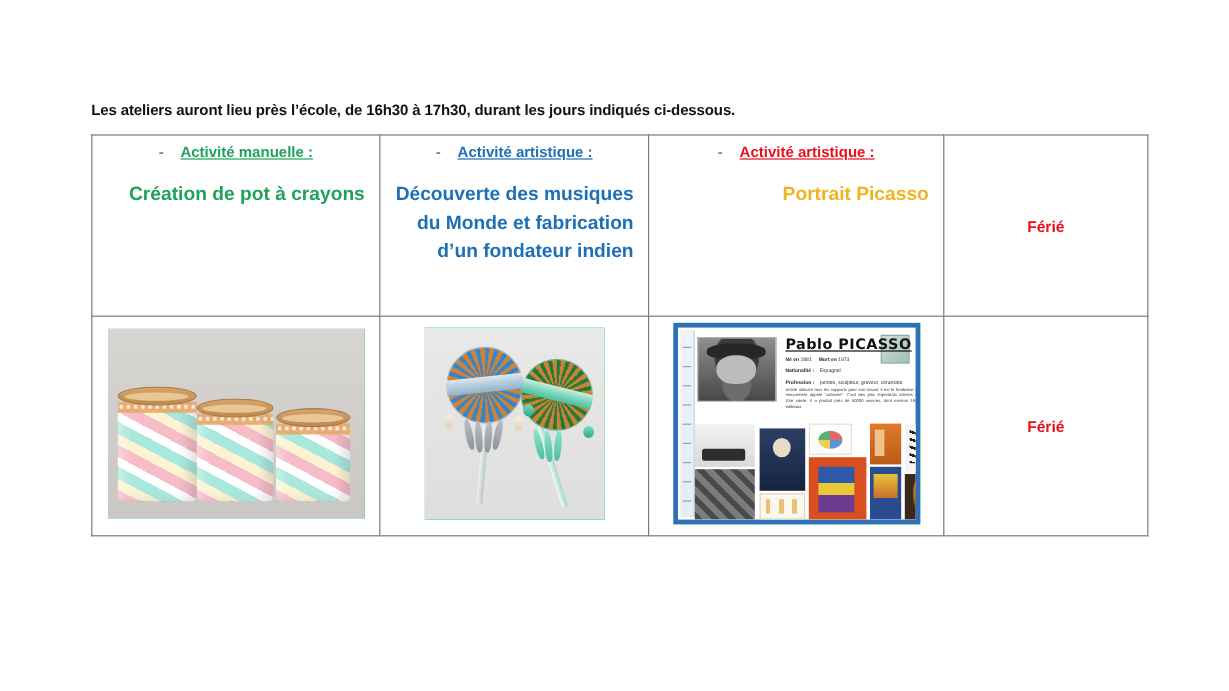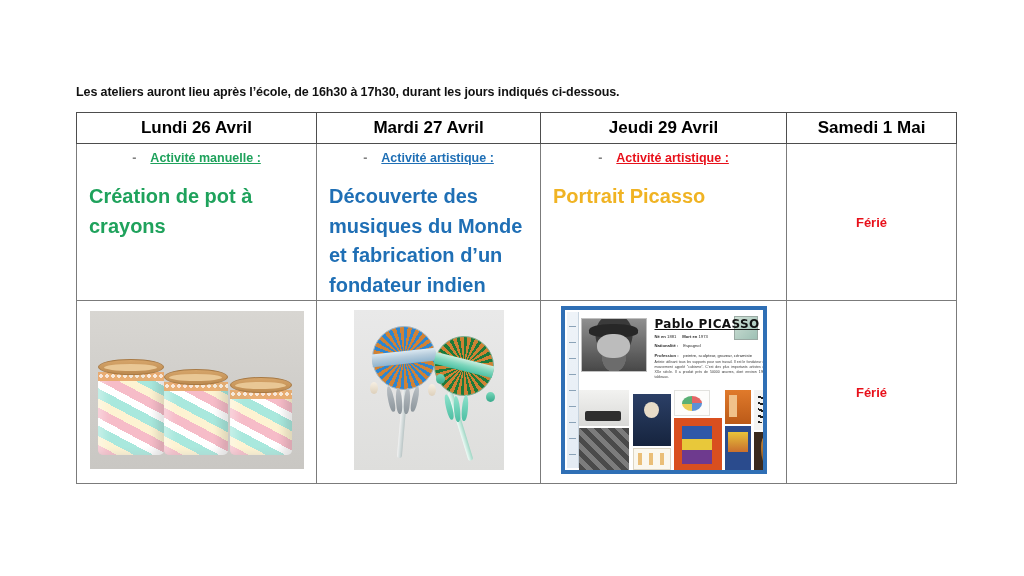--- a/index.html
+++ b/index.html
@@ -65,24 +65,24 @@
   .act-head {
     font-size: 12.5px;
     font-weight: bold;
     text-align: center;
     white-space: nowrap;
   }
   .dash { color: #808080; font-weight: bold; margin-right: 14px; }
   .act-head .lbl { text-decoration: underline; }
   .act-body {
     margin-top: 17px;
-    font-size: 20px;
+    font-size: 16px;
     font-weight: bold;
     line-height: 1.48;
-    text-align: left;
+    text-align: right;
     padding: 0 6px;
   }
   .ferie {
     font-size: 13px;
     font-weight: bold;
     text-align: center;
   }
   .ferie-cell { vertical-align: middle !important; }
 
   
@@ -308,37 +308,31 @@
   .a9 { left: 175px; top: 0;  width: 26px; height: 40px; background:#f4f4f2; }
   .a9::after { content:""; position:absolute; left:4px; top:5px; width:17px; height:28px;
                background: repeating-linear-gradient(20deg,#1c1c1c 0 2px,#f4f4f2 2px 6px); }
   .a10 { left: 175px; top: 42px; width: 26px; height: 38px; background:#3a2a1e; }
   .a10::after { content:""; position:absolute; left:7px; top:4px; width:11px; height:28px;
                 border-radius:40% 40% 50% 50%; background: linear-gradient(#c98a3e,#8a5622); }
 </style>
 </head>
 <body>
 
-<div class="intro">Les ateliers auront lieu après l’école, de 16h30 à 17h30, durant les jours indiqués ci-dessous.</div>
+<div class="intro">Les ateliers auront lieu près l’école, de 16h30 à 17h30, durant les jours indiqués ci-dessous.</div>
 
 <table class="sched">
   <colgroup>
     <col class="c1">
       <col class="c2">
       <col class="c3">
       <col class="c4">
   </colgroup>
 
   <tbody>
-      <tr>
-    <th>Lundi 26 Avril</th>
-    <th>Mardi 27 Avril</th>
-    <th>Jeudi 29 Avril</th>
-    <th>Samedi 1 Mai</th>
-  </tr>
 
   <tr class="row-text">
     <td>
       <div class="act">
         <div class="act-head">
           <span class="dash">-</span><span class="lbl" id="h0" style="color: rgb(31, 162, 92); margin-top: 27px;">Activité manuelle :</span>
         </div>
         <div class="act-body" id="b0" style="color: rgb(31, 162, 92);">Création de pot à crayons</div>
       </div>
     </td>

